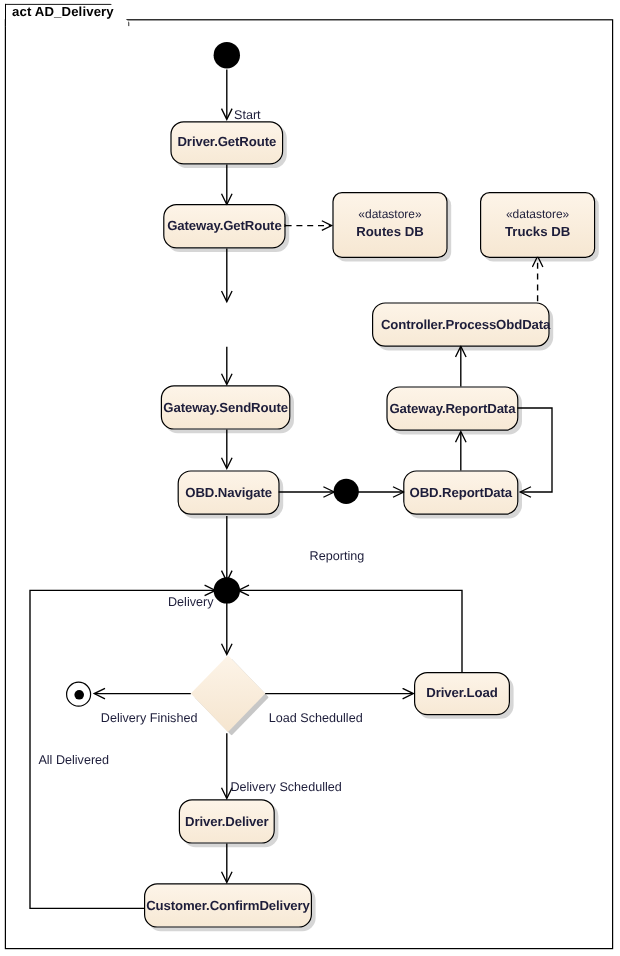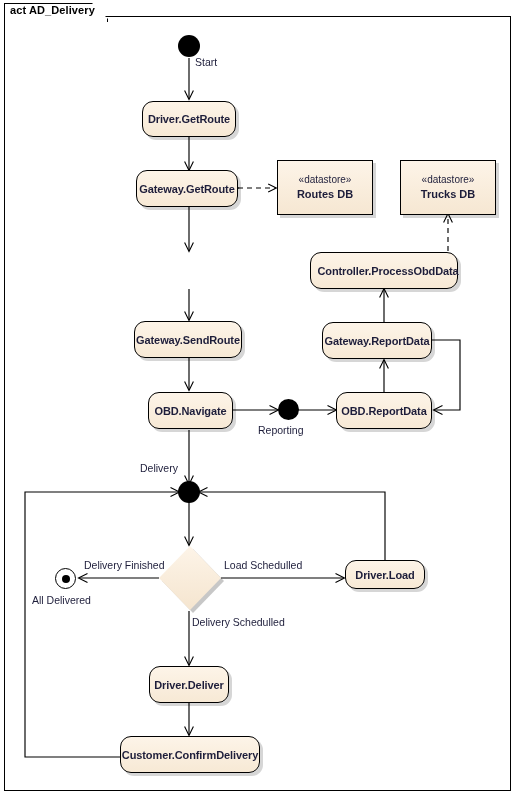--- a/index.html
+++ b/index.html
@@ -69,21 +69,21 @@
     color: #1d1d3a;
     white-space: nowrap;
     letter-spacing: -0.1px;
   }
   
   .datastore {
     position: absolute;
     box-sizing: border-box;
     background: linear-gradient(180deg, #fdf4e8 0%, #f6e7d2 100%);
     border: 1.2px solid #000000;
-    border-radius: 0;
+    border-radius: 8px;
     display: flex;
     flex-direction: column;
     align-items: center;
     justify-content: center;
     box-shadow: 3px 3px 0 0 rgba(0,0,0,0.16);
   }
   .datastore .stereo {
     font-size: 10px;
     color: #1d1d3a;
     white-space: nowrap;
@@ -145,20 +145,21 @@
     background: linear-gradient(180deg, #fdf4e8 0%, #f5e5cf 100%);
     -webkit-clip-path: polygon(50% 0, 100% 50%, 50% 100%, 0 50%);
     clip-path: polygon(50% 0, 100% 50%, 50% 100%, 0 50%);
   }
   
   .edge-label {
     position: absolute;
     font-size: 10.5px;
     color: #1d1d3a;
     white-space: nowrap;
+    margin-top: 34px;
   }
   
   svg.wires {
     position: absolute;
     left: 0;
     top: 0;
     width: 517px;
     height: 797px;
     pointer-events: none;
     overflow: visible;
@@ -281,21 +282,21 @@
     <div class="decision"></div>
   </div>
 
   <div class="edge-label" style="left:84px;top:559px;">Delivery Finished</div>
   <div class="edge-label" style="left:224px;top:559px;">Load Schedulled</div>
   <div class="edge-label" style="left:192px;top:616px;">Delivery Schedulled</div>
 
   <div class="node-final" style="left:55px;top:568px;width:21px;height:21px;"></div>
   <div class="edge-label" style="left:32px;top:594px;">All Delivered</div>
 
-  <div class="action" style="left:345px;top:560px;width:80px;height:29px;justify-content:center;">
+  <div class="action" style="left:345px;top:560px;width:80px;height:36px;justify-content:center;">
     <span>Driver.Load</span>
   </div>
 
   <div class="action" style="left:149px;top:666px;width:80px;height:37px;">
     <span>Driver.Deliver</span>
   </div>
 
   <div class="action" style="left:120px;top:736px;width:140px;height:37px;">
     <span>Customer.ConfirmDelivery</span>
   </div>

